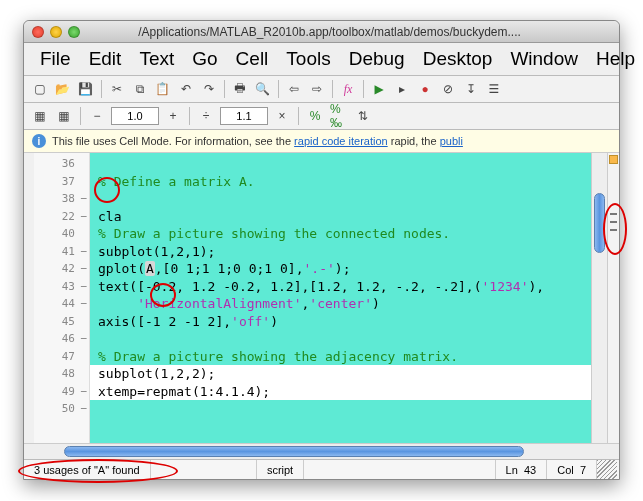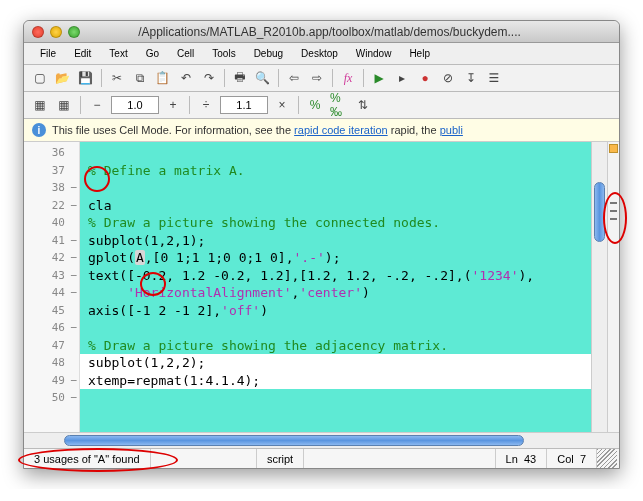--- a/index.html
+++ b/index.html
@@ -6,30 +6,30 @@
   body { font-family: "Lucida Grande", Arial, sans-serif; font-size: 11px; background: #fff; }
   .window { width: 597px; margin: 20px auto; border: 1px solid #888; border-radius: 6px 6px 0 0; background: #f0f0f0; box-shadow: 0 6px 20px rgba(0,0,0,0.4); position: relative; }
   .titlebar { height: 22px; background: linear-gradient(#e8e8e8,#c8c8c8); border-radius: 6px 6px 0 0; border-bottom: 1px solid #999; display: flex; align-items: center; padding: 0 8px; position: relative; }
   .traffic { display: flex; gap: 6px; }
   .tl { width: 12px; height: 12px; border-radius: 50%; border: 1px solid rgba(0,0,0,0.2); }
   .tl.red { background: radial-gradient(#ff6b5e,#e33e2b); }
   .tl.yellow { background: radial-gradient(#ffd24a,#e0a800); }
   .tl.green { background: radial-gradient(#7bd96e,#3aa52e); }
   .title { position: absolute; left: 16px; right: 0; text-align: center; font-size: 12px; color: #333; pointer-events: none; }
   .menubar { display: flex; gap: 2px; padding: 3px 8px; background: #efefef; border-bottom: 1px solid #bbb; }
-  .menubar span { padding: 2px 8px; font-size: 10px; cursor: default; }
+  .menubar span { padding: 2px 8px; font-size: 19px; cursor: default; }
   .toolbar { display: flex; align-items: center; gap: 3px; padding: 3px 6px; background: #f2f2f2; border-bottom: 1px solid #bbb; flex-wrap: wrap; }
   .tbtn { width: 20px; height: 20px; display: inline-flex; align-items: center; justify-content: center; border: 1px solid transparent; border-radius: 2px; font-size: 12px; color: #444; }
   .tsep { width: 1px; height: 18px; background: #bbb; margin: 0 2px; }
   .cellbar { display: flex; align-items: center; gap: 4px; padding: 3px 6px; background: #f2f2f2; border-bottom: 1px solid #bbb; }
   .numbox { width: 48px; height: 18px; border: 1px solid #999; background: #fff; text-align: center; font-size: 11px; line-height: 16px; }
   .infobar { display: flex; align-items: center; gap: 6px; padding: 4px 8px; background: #fffde5; border-bottom: 1px solid #ccc; font-size: 11px; color: #333; }
   .infobar .i { width: 14px; height: 14px; border-radius: 50%; background: #4a90d9; color: #fff; display: inline-flex; align-items: center; justify-content: center; font-weight: bold; font-size: 10px; }
   .infobar a { color: #1a63c9; text-decoration: underline; }
-  .editor { display: flex; background: #fff; height: 290px; position: relative; }
+  .editor { display: flex; background: #fff; height: 290px; position: relative; margin-left: 10px; }
   .gutter { width: 56px; background: #f7f7f7; border-right: 1px solid #ddd; text-align: right; font-family: Menlo, Monaco, monospace; font-size: 11px; color: #888; padding-top: 2px; }
   .gutter div { height: 17.5px; padding-right: 14px; line-height: 17.5px; position: relative; }
   .gutter .dash::after { content: "−"; position: absolute; right: 2px; top: 0; color: #888; }
   .code { flex: 1; font-family: Menlo, Monaco, monospace; font-size: 13px; padding: 2px 0 0 8px; background: #5eead4; overflow: hidden; position: relative; }
   .code .ln { height: 17.5px; line-height: 17.5px; white-space: pre; }
   .cmt { color: #208a20; }
   .str { color: #b030b0; }
   .hl { background: #d6d6d6; border-radius: 2px; padding: 0 1px; }
   .code .nocell { background: #fff; margin-left: -8px; padding-left: 8px; }
   .vscroll { width: 16px; background: #eee; border-left: 1px solid #ccc; position: relative; }

